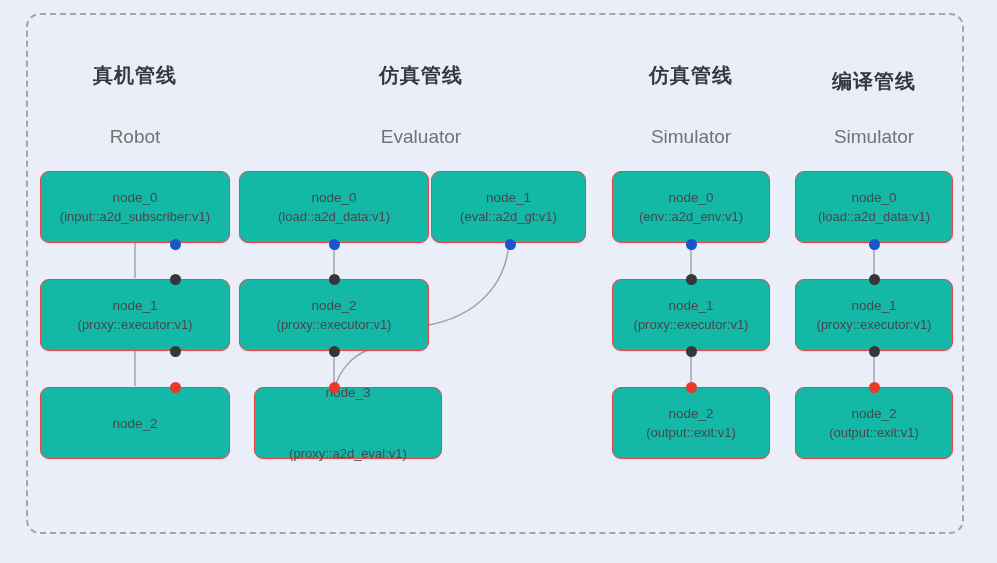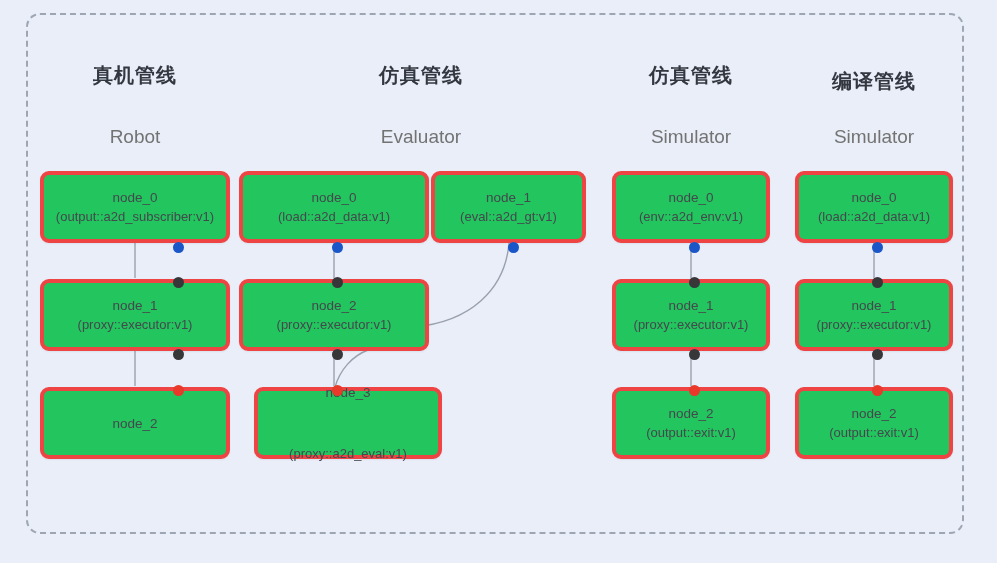--- a/index.html
+++ b/index.html
@@ -55,22 +55,22 @@
     position: absolute;
     text-align: center;
     font-size: 19px;
     color: #737373;
     white-space: nowrap;
   }
 
   .node {
     position: absolute;
     box-sizing: border-box;
-    background: #22c55e;
-    border: 4px solid #ef4444;
+    background: #14b8a6;
+    border: 1px solid #ef4444;
     border-radius: 9px;
     box-shadow: 0 1px 2px rgba(40,50,80,0.06);
     display: flex;
     flex-direction: column;
     align-items: center;
     justify-content: center;
     color: #45484d;
   }
   .node-name {
     font-size: 13.5px;
@@ -117,21 +117,21 @@
 
     <line x1="874" y1="242" x2="874" y2="278" stroke="#9aa1ae" stroke-width="1.4"></line>
     <line x1="874" y1="350" x2="874" y2="386" stroke="#9aa1ae" stroke-width="1.4"></line>
   </svg>
 
   <div class="col-title-cn" style="left:40px; top:62px; width:190px;">真机管线</div>
   <div class="col-title-en" style="left:40px; top:126px; width:190px;">Robot</div>
 
   <div class="node" style="left:40px; top:171px; width:190px; height:72px;">
     <div class="node-name">node_0</div>
-    <div class="node-type">(output::a2d_subscriber:v1)</div>
+    <div class="node-type">(input::a2d_subscriber:v1)</div>
     <span class="dot dot-blue" style="left:129px; top:67px;"></span>
   </div>
 
   <div class="node" style="left:40px; top:279px; width:190px; height:72px;">
     <div class="node-name">node_1</div>
     <div class="node-type">(proxy::executor:v1)</div>
     <span class="dot dot-black" style="left:129px; top:-6px;"></span>
     <span class="dot dot-black" style="left:129px; top:66px;"></span>
   </div>
 

